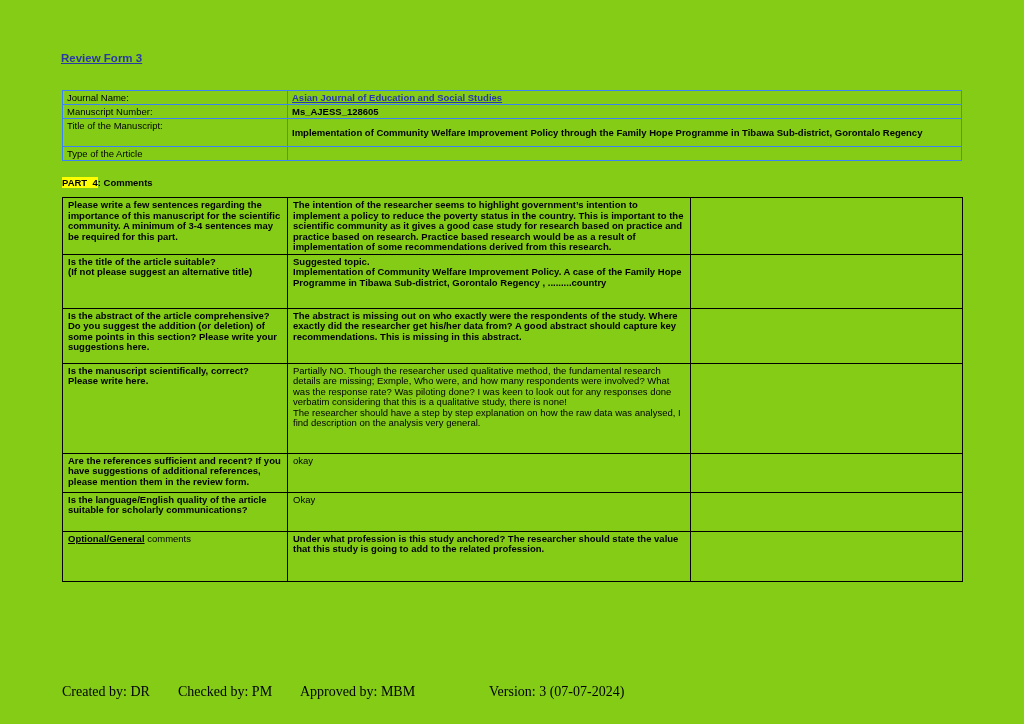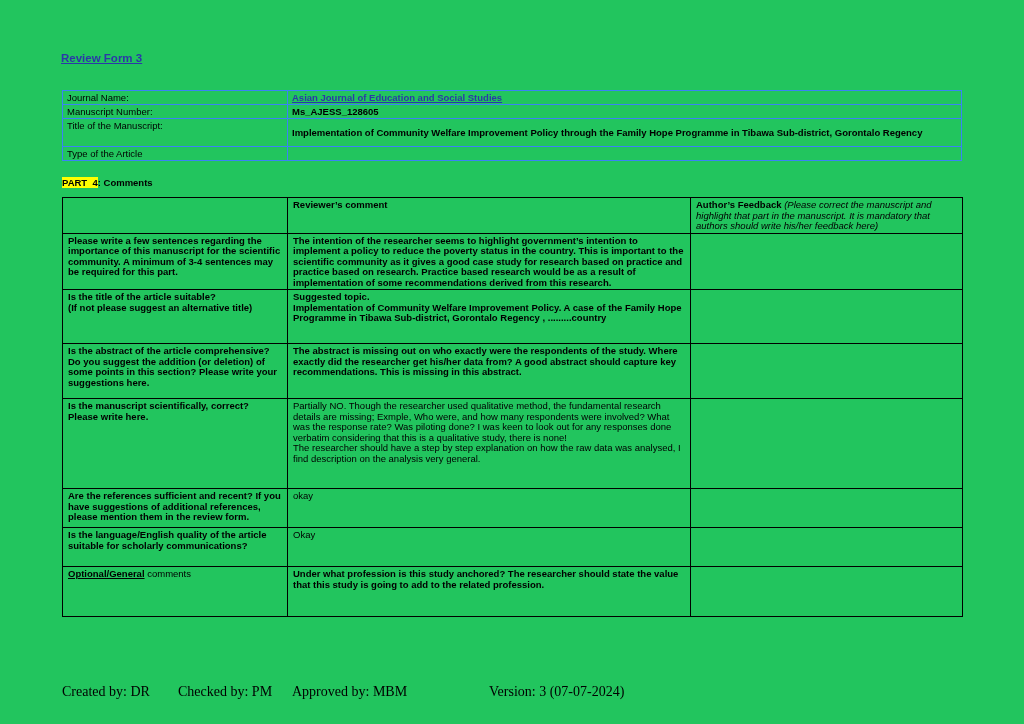--- a/index.html
+++ b/index.html
@@ -2,21 +2,21 @@
 <html style="--link-blue: #2b38a8; --hl: #ffff00;"><head>
 <meta charset="utf-8">
 <style>
   :root{
     --link-blue:#2b38a8;
     --hl:#ffff00;
   }
   *{box-sizing:border-box;}
   html,body{margin:0;padding:0;background:#ffffff;}
   #page{
-    position:relative;width:1024px;height:724px;background:#22c55e;
+    position:relative;width:1024px;height:724px;background:#84cc16;
     font-family:"Liberation Sans","DejaVu Sans",sans-serif;color:#000;
     overflow:hidden;
   }
   
   #form-title{
     position:absolute;left:61px;top:52px;margin:0;
     font-size:11.5px;font-weight:bold;text-decoration:underline;
     color:var(--link-blue);
   }
   
@@ -68,21 +68,21 @@
   .it{font-style:italic;font-weight:normal;}
   .und{text-decoration:underline;font-weight:bold;}
   
   .footer-item{
     position:absolute;top:684px;
     font-family:"Liberation Serif","DejaVu Serif",serif;
     font-size:14px;color:#000;white-space:nowrap;
   }
   #f-created{left:62px;}
   #f-checked{left:178px;}
-  #f-approved{left:292px;}
+  #f-approved{left:300px;}
   #f-version{left:489px;}
 </style>
 </head>
 <body>
 
 <div id="page">
 
   <h1 id="form-title">Review Form 3</h1>
 
   <table id="info-table">
@@ -112,25 +112,20 @@
 
   <div id="part1"><span class="hl">PART  4</span><span>: </span><span>Comments</span></div>
 
   <table id="main-table">
     <colgroup>
         <col class="cq">
         <col class="cc">
         <col class="cf">
       </colgroup>
     <tbody>
-      <tr class="hr0">
-        <td></td>
-        <td class="bold">Reviewer’s comment</td>
-        <td><span class="bold">Author’s Feedback </span><span class="it">(Please correct the manuscript and highlight that part in the manuscript. It is mandatory that authors should write his/her feedback here)</span></td>
-      </tr>
       <tr class="hr1">
         <td class="q">Please write a few sentences regarding the importance of this manuscript for the scientific community. A minimum of 3-4 sentences may be required for this part.</td>
         <td class="c cbold">The intention of the researcher seems to highlight government’s intention to implement a policy to reduce the poverty status in the country. This is important to the scientific community as it gives a good case study for research based on practice and practice based on research. Practice based research would be as a result of implementation of some recommendations derived  from this research.</td>
         <td class="f"></td>
       </tr>
       <tr class="hr2">
         <td class="q">Is the title of the article suitable?
 (If not please suggest an alternative title)</td>
         <td class="c cbold ind">Suggested topic.
 Implementation of Community Welfare Improvement Policy. A case of the Family Hope Programme in Tibawa Sub-district, Gorontalo Regency , .........country</td>

